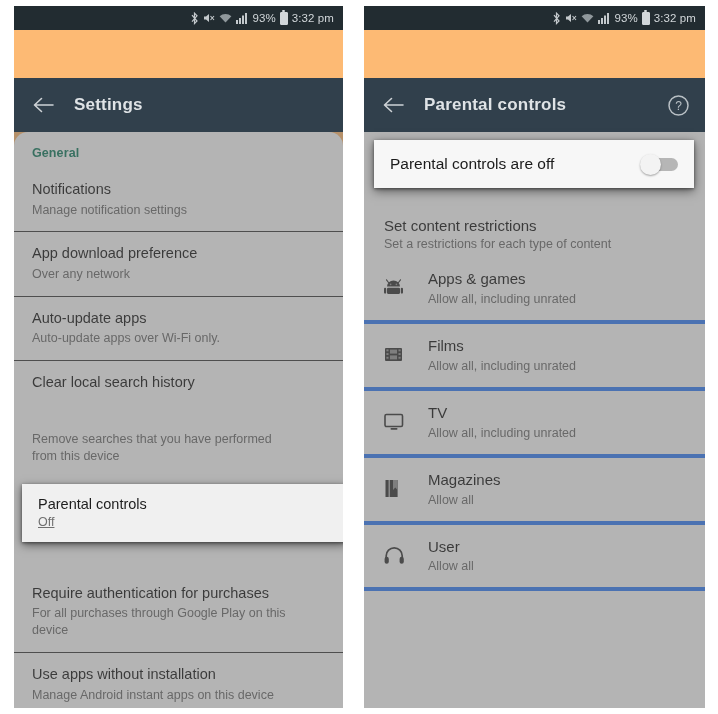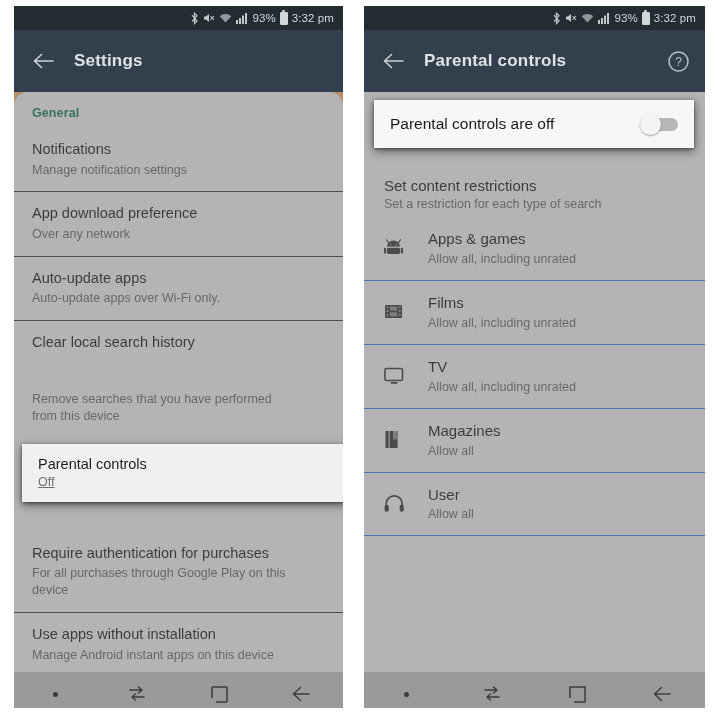--- a/index.html
+++ b/index.html
@@ -24,22 +24,22 @@
     padding-right:9px;font-size:11px;letter-spacing:.1px;
     gap:4px;
   }
   .sb-ic{display:inline-flex;align-items:flex-end;opacity:.92;}
   .sb-text{font-size:11.5px;color:#d2d7da;}
   .batt{display:inline-block;width:6px;height:11px;border:1.2px solid #d2d7da;border-radius:1px;position:relative;background:#d2d7da;}
   .batt:before{content:"";position:absolute;top:-3px;left:1.3px;width:3px;height:2px;background:#d2d7da;border-radius:1px;}
 
   
   .toolbar{
-    height:62px;background:#31404c;display:flex;align-items:center;
-    padding:0 12px;color:#d6dadd;
+    height:54px;background:#31404c;display:flex;align-items:center;
+    padding:0 12px;color:#d6dadd;margin-top:48px;
   }
   .toolbar .back{width:34px;height:34px;display:flex;align-items:center;justify-content:center;}
   .toolbar .title{font-size:17px;font-weight:bold;margin-left:14px;letter-spacing:.2px;color:#dfe3e6;}
   .toolbar .spacer{flex:1;}
   .toolbar .help{width:30px;height:30px;display:flex;align-items:center;justify-content:center;}
 
   
   .l-body{position:relative;background:#fafafa;height:624px;border-radius:14px;}
   .dim-left{position:absolute;inset:0;background:rgba(96,96,96,.45);pointer-events:none;z-index:5;}
 
@@ -58,21 +58,21 @@
   }
   .hl-card .t{font-size:14.5px;color:#1d1d1d;padding:0 16px;}
   .hl-card .s{font-size:12.5px;color:#6f6f6f;margin-top:3px;padding:0 16px;text-decoration:underline;}
 
   
   .r-body{position:relative;background:#fafafa;height:624px;}
   .dim-right{position:absolute;inset:0;background:rgba(96,96,96,.45);pointer-events:none;z-index:5;}
   .r-sec{padding:17px 20px 6px 20px;}
   .r-sec .t{font-size:15px;color:#1d1d1d;}
   .r-sec .s{font-size:12.5px;color:#6f6f6f;margin-top:3px;}
-  .r-row{display:flex;align-items:center;padding:13px 20px 14px 20px;border-bottom:1px solid #3b82f6;}
+  .r-row{display:flex;align-items:center;padding:13px 20px 14px 20px;border-bottom:4px solid #3b82f6;}
   .r-row .ico{width:44px;flex:0 0 44px;display:flex;align-items:center;justify-content:flex-start;color:#3b3b3b;}
   .r-row .txt .t{font-size:15px;color:#1d1d1d;line-height:1.26;}
   .r-row .txt .s{font-size:12.5px;color:#707070;margin-top:3px;}
 
   
   .tog-card{
     position:absolute;left:10px;top:8px;width:320px;
     background:#f7f7f7;z-index:20;
     box-shadow:0 3px 10px rgba(0,0,0,.5), 0 1px 3px rgba(0,0,0,.45);
     display:flex;align-items:center;padding:15px 16px;
@@ -260,21 +260,21 @@
           </svg>
       </div>
     </div>
 
     <div class="r-body">
 
       <div style="height:68px;"></div>
 
       <div class="r-sec">
         <div class="t">Set content restrictions</div>
-        <div class="s">Set a restriction for each type of search</div>
+        <div class="s">Set a restrictions for each type of content</div>
       </div>
 
       <div class="r-row">
         <div class="ico">
           <svg width="22" height="18" viewBox="0 0 22 18">
             <path d="M4.5 3.5 L2.5 0.8 M14.5 3.5 L16.5 0.8" stroke="#3b3b3b" stroke-width="1.1" stroke-linecap="round"></path>
             <path d="M3 7.5 a6.5 6 0 0 1 13 0 z" fill="#3b3b3b"></path>
             <circle cx="6.6" cy="5.3" r="0.85" fill="#9a9a9a"></circle>
             <circle cx="12.4" cy="5.3" r="0.85" fill="#9a9a9a"></circle>
             <rect x="3" y="8.7" width="13" height="6.2" rx="1.1" fill="#3b3b3b"></rect>

